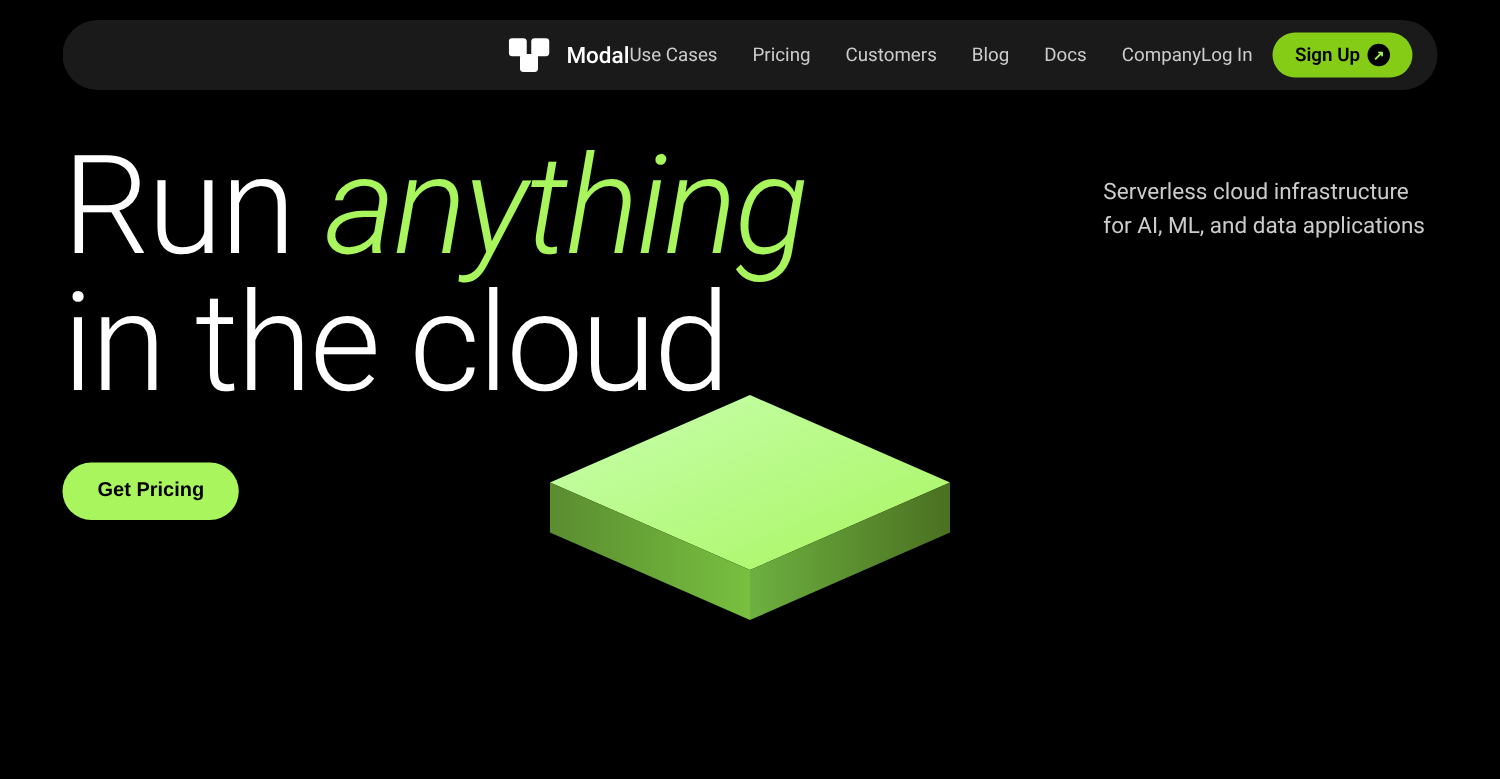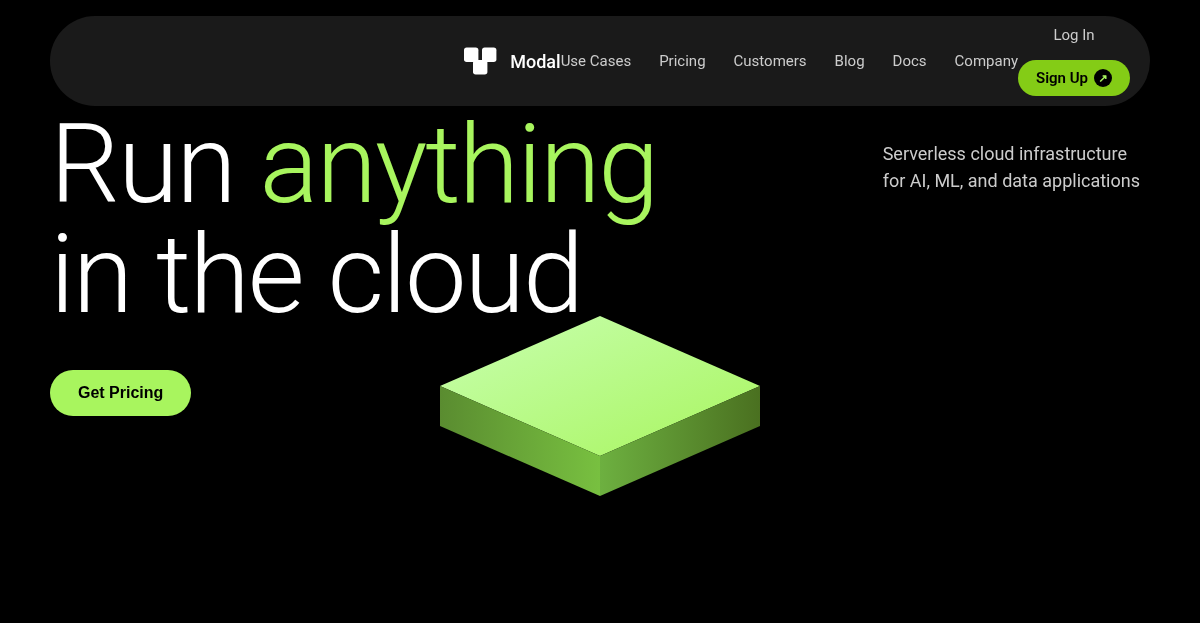--- a/index.html
+++ b/index.html
@@ -62,21 +62,20 @@
       color: #cccccc;
       text-decoration: none;
       font-size: 15px;
       font-weight: 400;
     }
 
     .nav-actions {
       display: flex;
       align-items: center;
       gap: 16px;
-      flex-direction: column;
     }
 
     .nav-login {
       color: #cccccc;
       text-decoration: none;
       font-size: 15px;
     }
 
     .nav-signup {
       background: #84cc16;
@@ -116,20 +115,21 @@
       font-weight: 300;
       line-height: 1.0;
       letter-spacing: -2px;
       color: #ffffff;
       margin-bottom: 40px;
     }
 
     .hero-headline .highlight {
       color: #a8f55e;
       font-weight: 300;
+      font-style: italic;
     }
 
     .hero-subtitle {
       position: absolute;
       top: 140px;
       right: 60px;
       font-size: 18px;
       color: #cccccc;
       line-height: 1.5;
       max-width: 280px;

